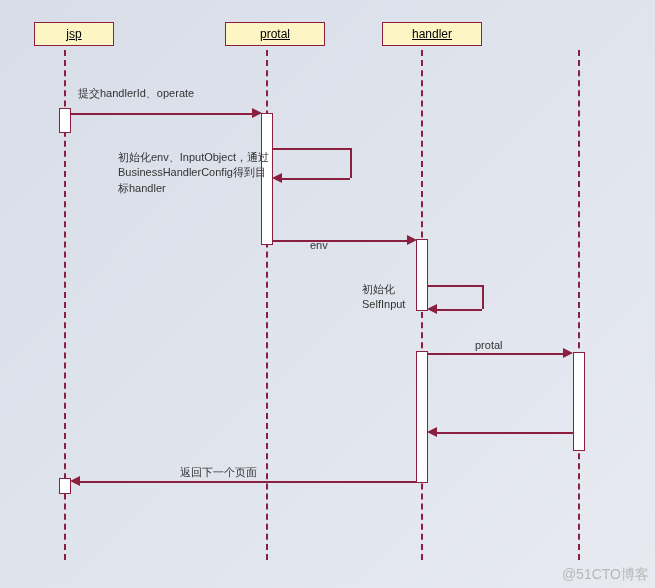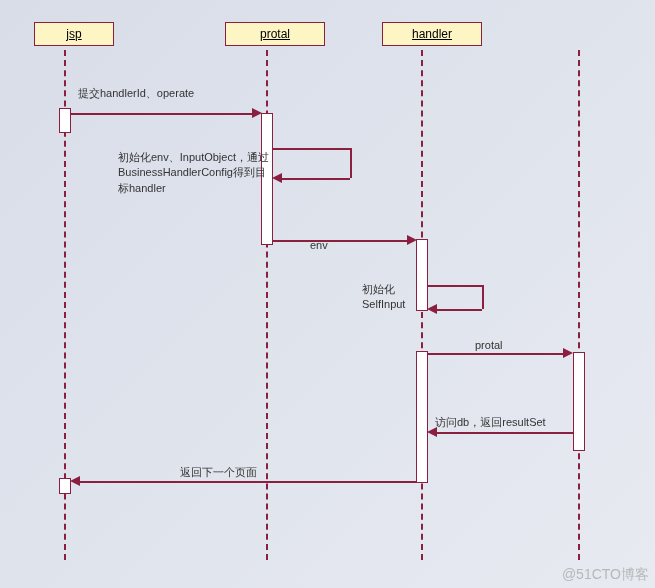--- a/index.html
+++ b/index.html
@@ -54,21 +54,20 @@
 SelfInput</div>
 <div class="arrow-line" style="left:427px;top:285px;width:55px"></div>
 <div class="self-v" style="left:482px;top:285px;height:24px"></div>
 <div class="arrow-line" style="left:435px;top:309px;width:47px"></div>
 <div class="arrow-head left" style="left:427px;top:304px"></div>
 
 <div class="msg" style="left:475px;top:338px">protal</div>
 <div class="arrow-line" style="left:427px;top:353px;width:140px"></div>
 <div class="arrow-head right" style="left:563px;top:348px"></div>
 
-<div class="msg" style="left:435px;top:415px">访问db，返回resultSet</div>
 <div class="arrow-line" style="left:435px;top:432px;width:138px"></div>
 <div class="arrow-head left" style="left:427px;top:427px"></div>
 
 <div class="msg" style="left:180px;top:465px">返回下一个页面</div>
 <div class="arrow-line" style="left:78px;top:481px;width:338px"></div>
 <div class="arrow-head left" style="left:70px;top:476px"></div>
 
 <div class="watermark">@51CTO博客</div>
 </div>
 

